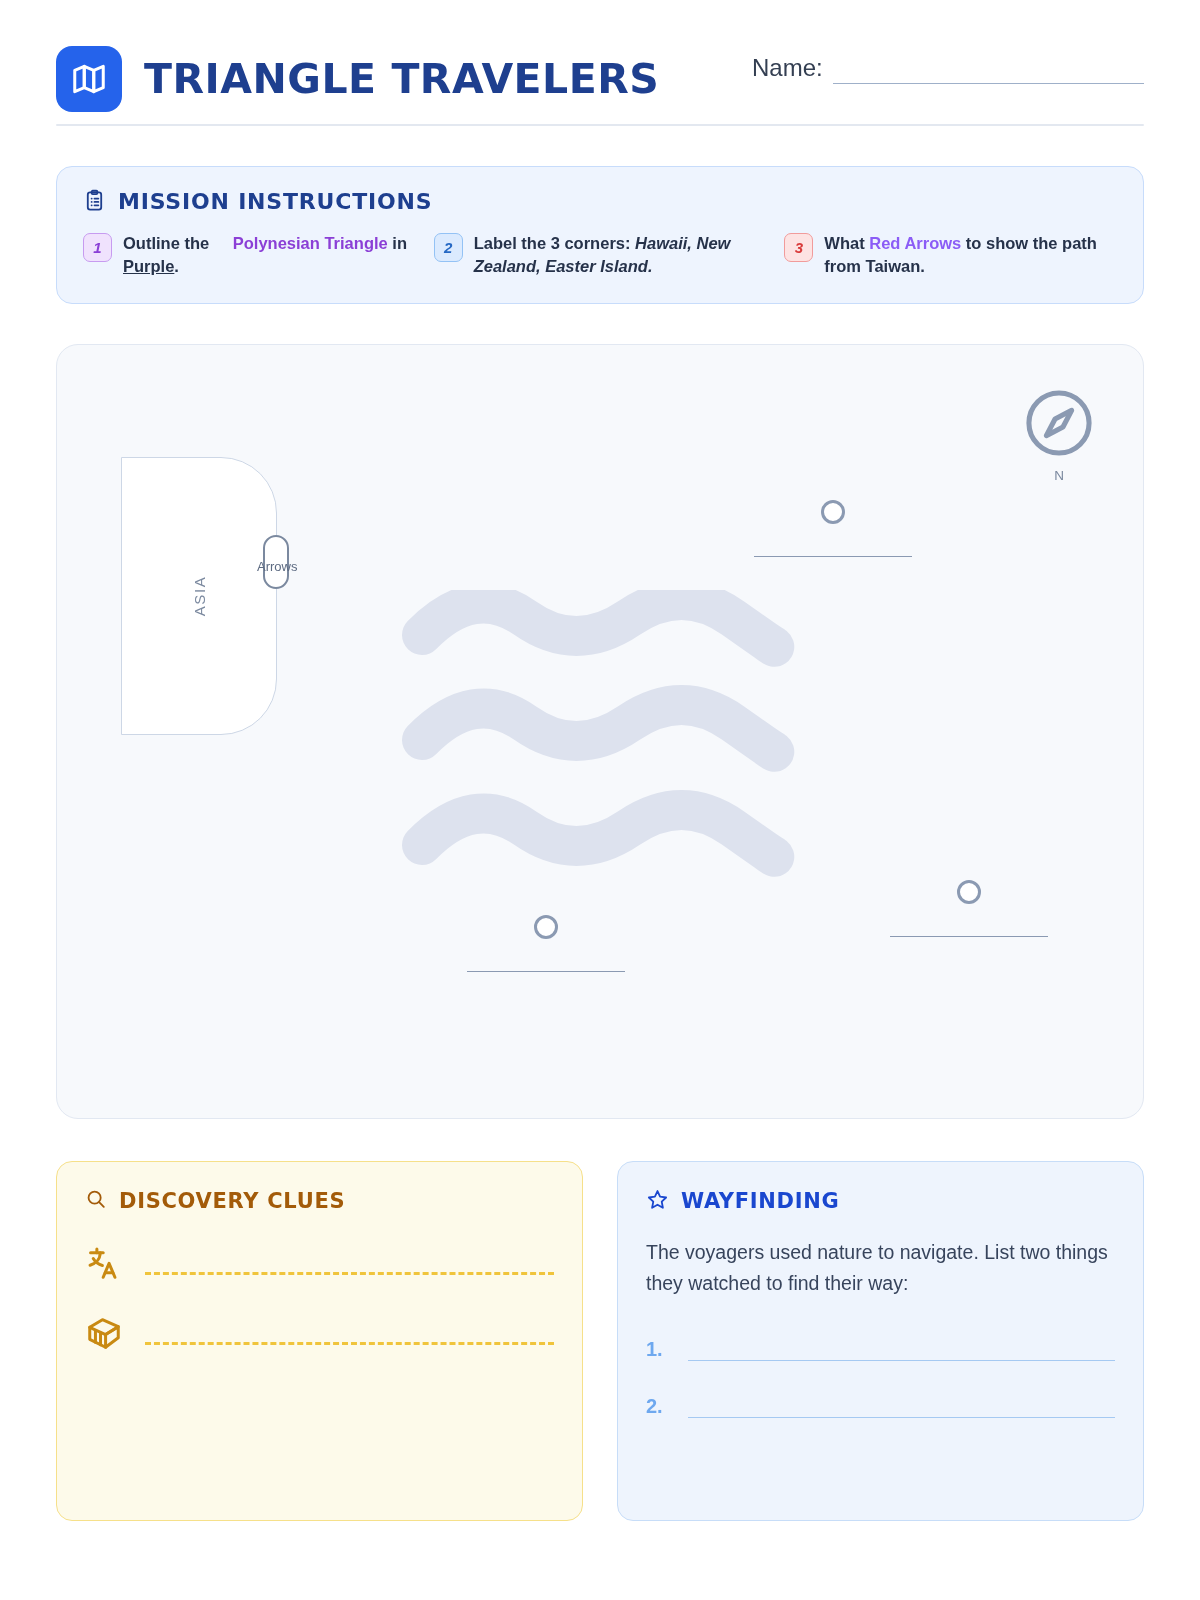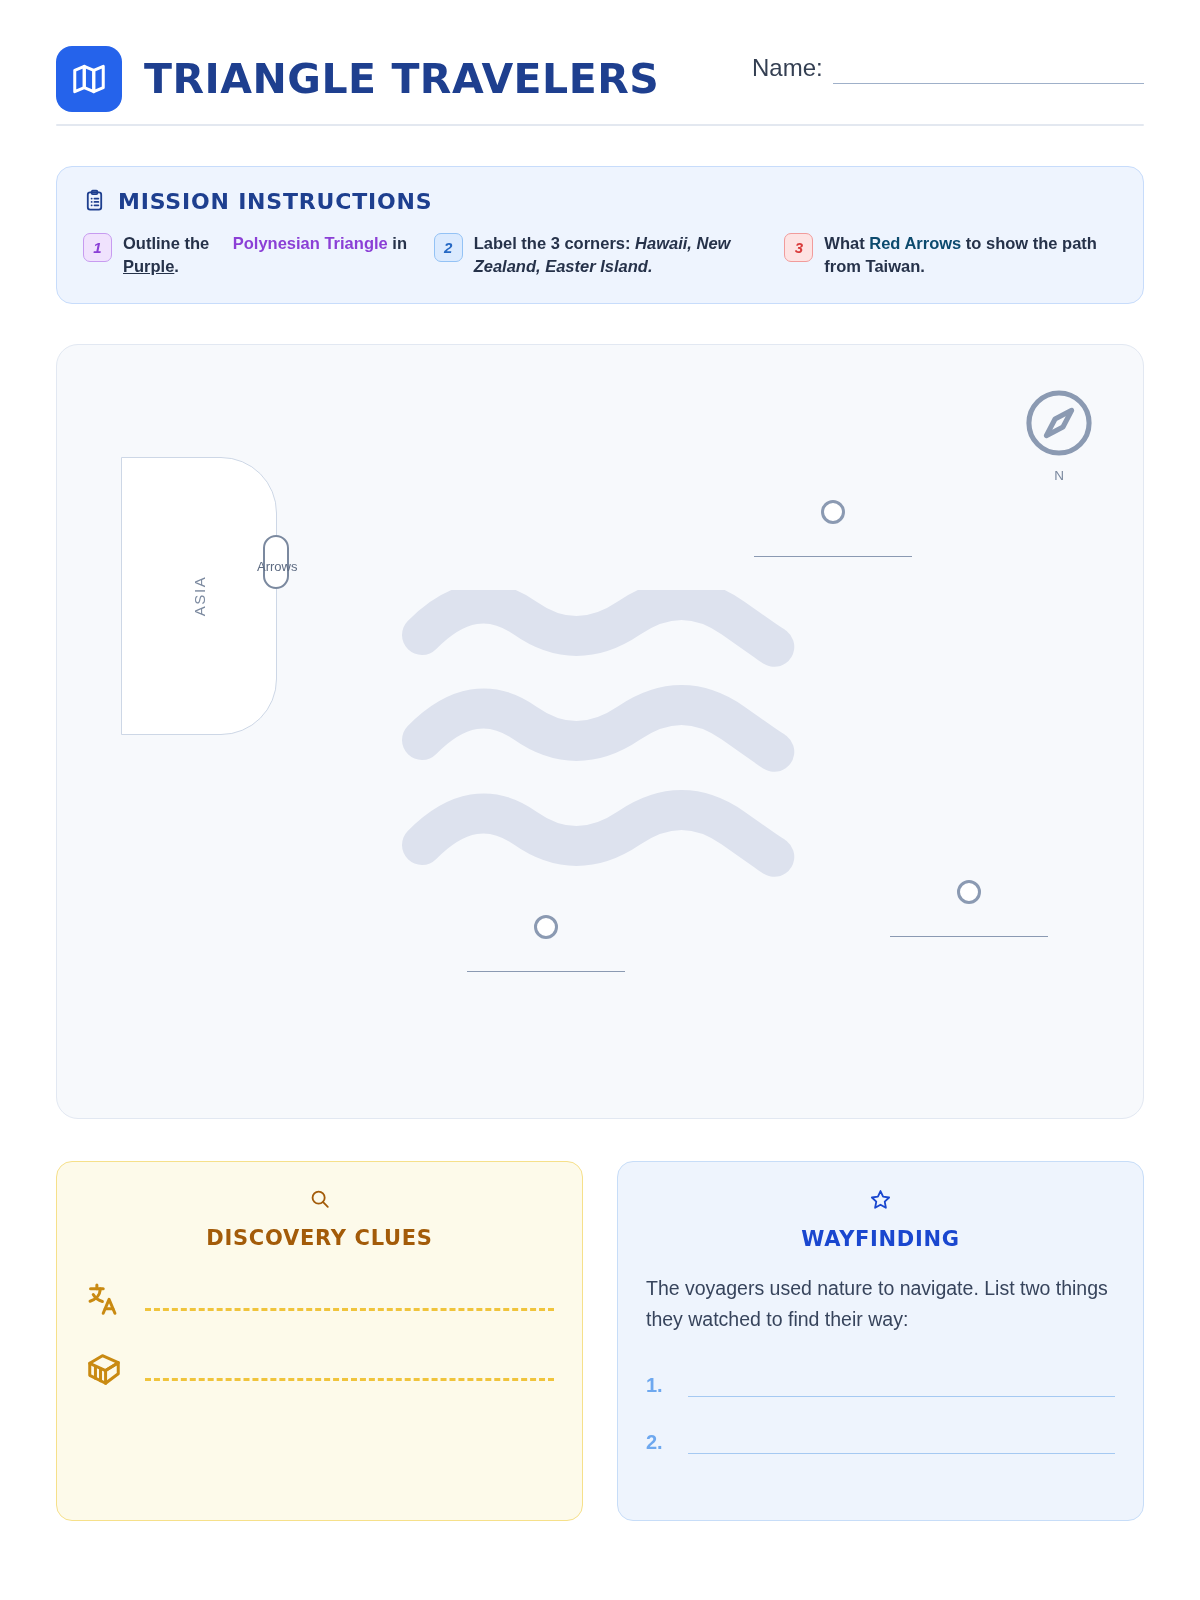--- a/index.html
+++ b/index.html
@@ -120,21 +120,21 @@
   .b2 { background: #dbeafe; border: 1.6px solid #93c2f5; color: #2568c4; }
   .b3 { background: #fde3e3; border: 1.6px solid #f19b9b; color: #d93a3a; }
   .step-text {
     font-size: 16.5px;
     line-height: 1.42;
     font-weight: 600;
     color: #26324a;
   }
   .kw-purple { color: #8b3fd6; margin-left: 19px; }
   .kw-purple-u { color: #26324a; text-decoration: underline; }
-  .kw-red { color: #0c4a6e; }
+  .kw-red { color: #8b5cf6; }
   .it { font-style: italic; }
 
   
   .map-panel {
     position: relative;
     margin-top: 40px;
     height: 775px;
     background: #f7f9fc;
     border: 1.6px solid #e2e8f2;
     border-radius: 22px;
@@ -233,21 +233,20 @@
   }
   .panel-way {
     background: #eef4fd;
     border: 1.6px solid #c7ddf8;
   }
   .panel-head {
     display: flex;
     align-items: center;
     gap: 12px;
     margin-bottom: 22px;
-    flex-direction: column;
   }
   .panel-head .title {
     font-size: 21px;
     font-weight: 800;
     letter-spacing: 0.7px;
     font-family: "DejaVu Sans", sans-serif;
   }
   .panel-clues .title { color: #a35b09; }
   .panel-way .title { color: #1a47cf; }
   .panel-prompt {

